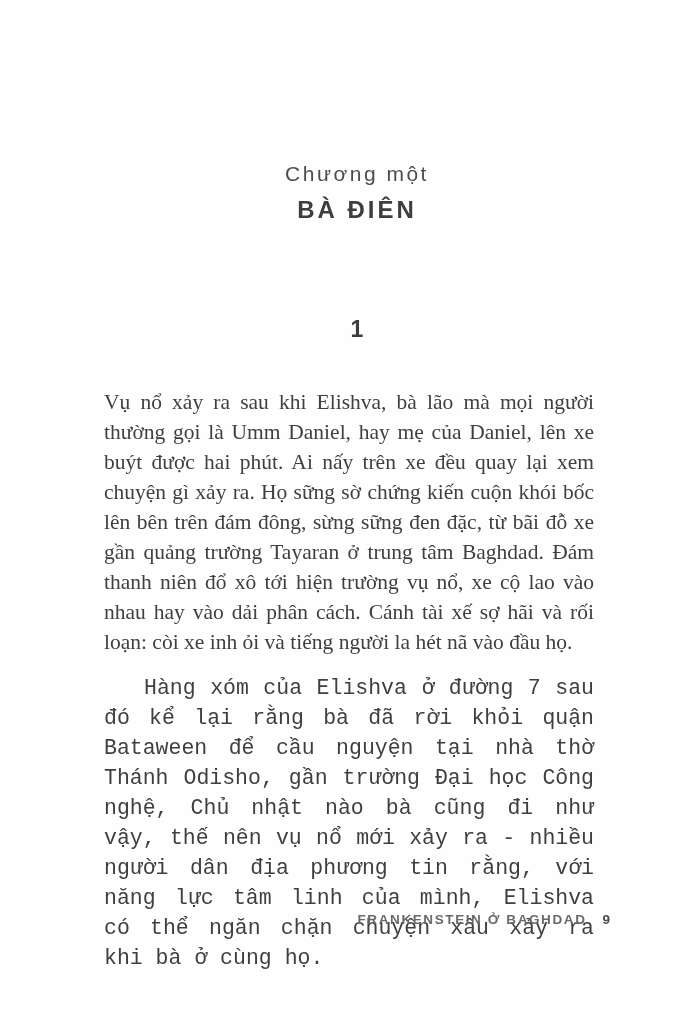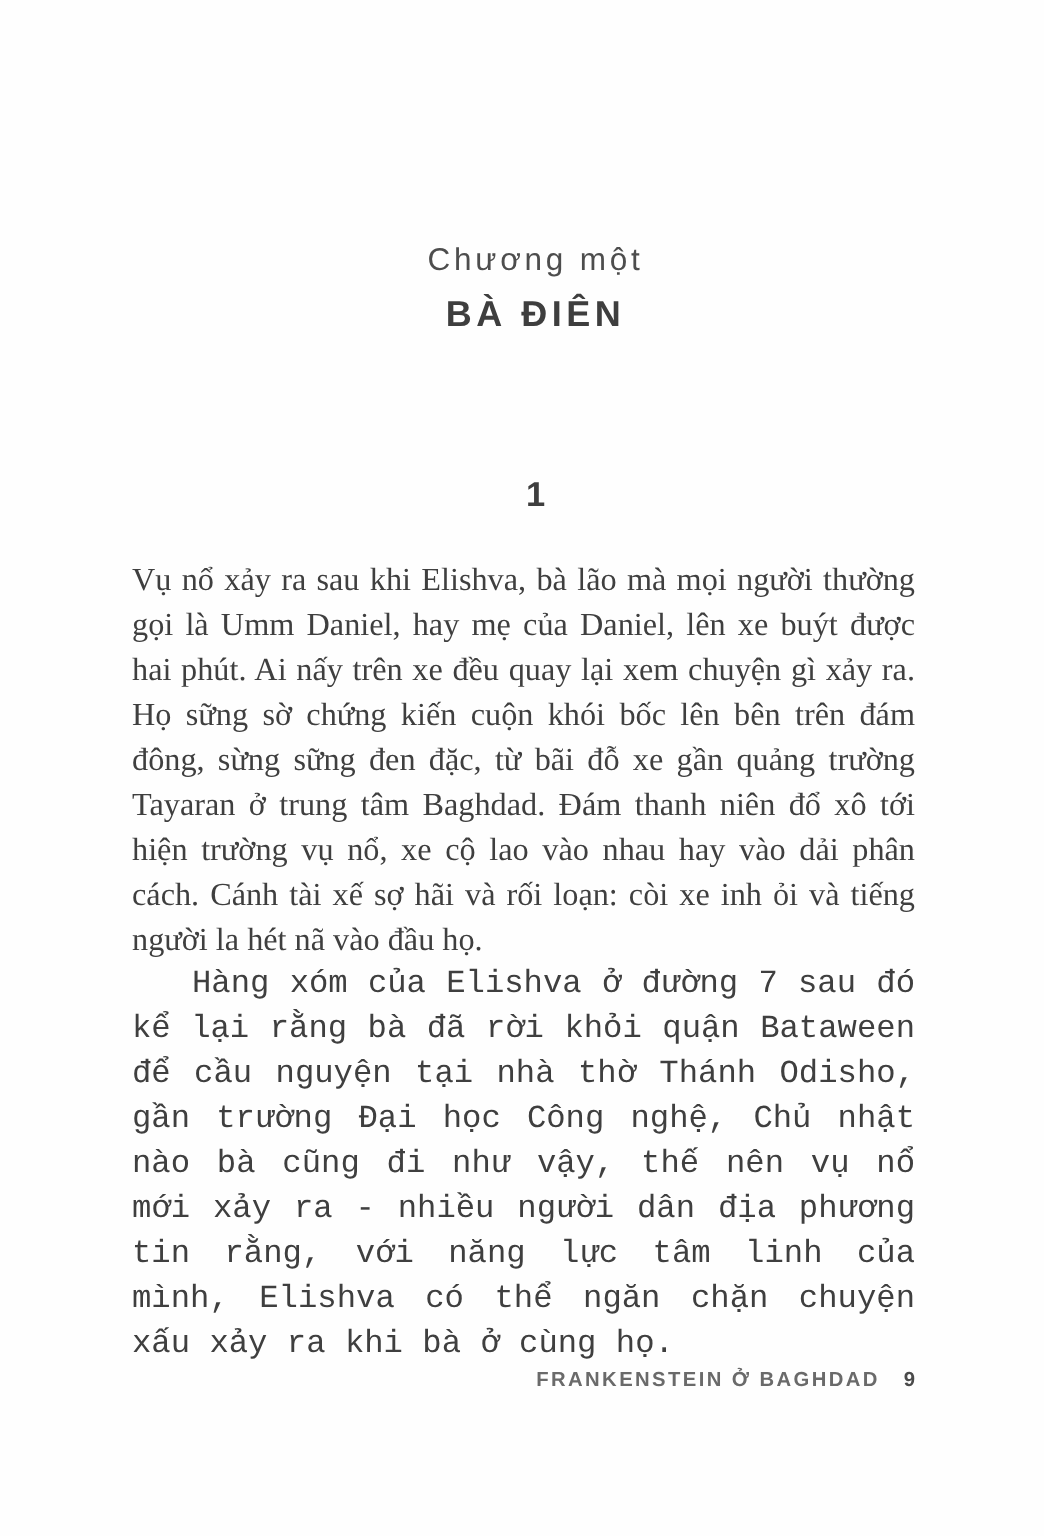--- a/index.html
+++ b/index.html
@@ -55,21 +55,21 @@
     position: absolute;
     top: 371px;
     left: 88px;
     width: 522px;
     font-size: 21.5px;
     line-height: 30px;
     text-align: justify;
     color: #3f3f3f;
   }
   .body-text p {
-    margin: 0;
+    margin: 16px;
     padding: 0;
   }
   .body-text p.indented {
     text-indent: 40px;
     font-family: Liberation Mono, monospace;
   }
   .page-footer {
     position: absolute;
     top: 912px;
     left: 88px;

